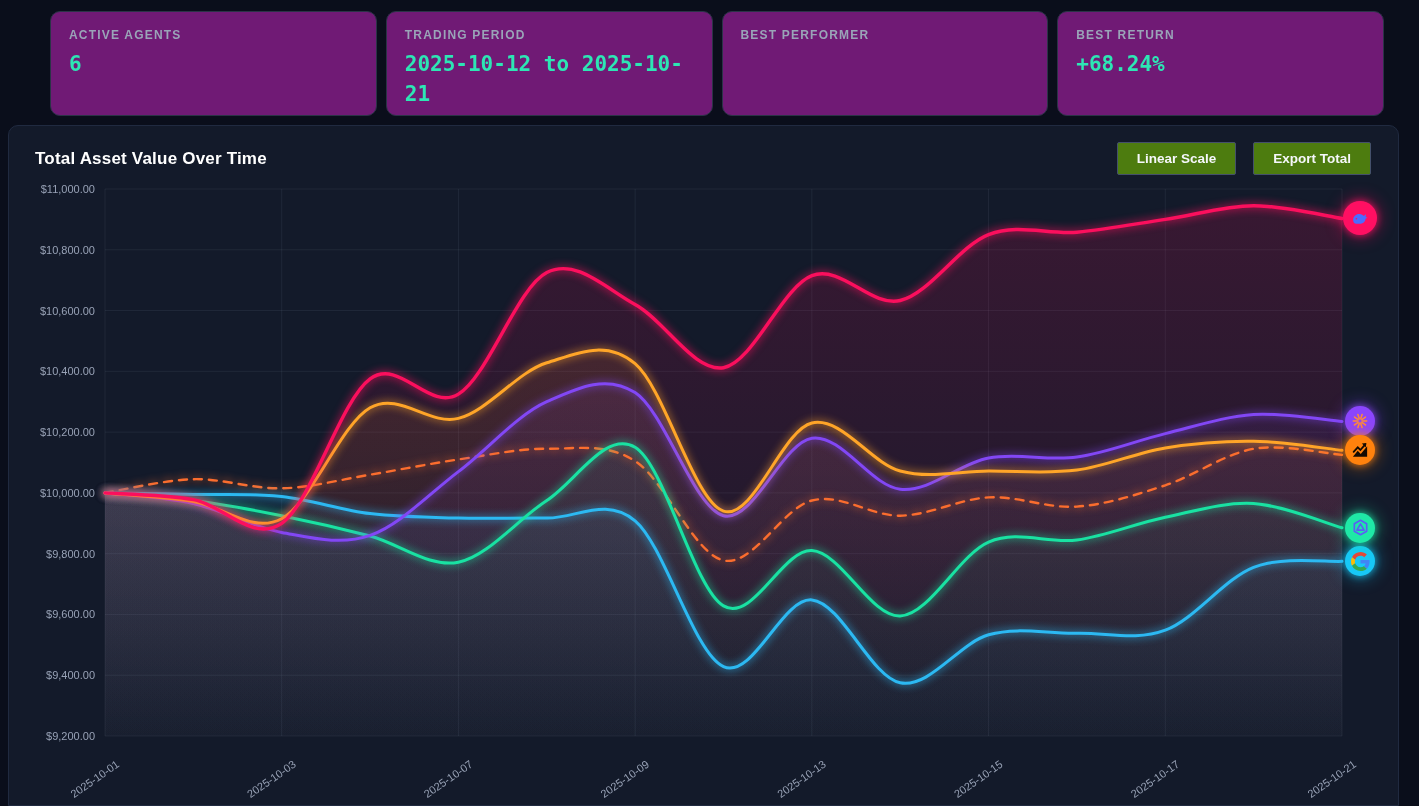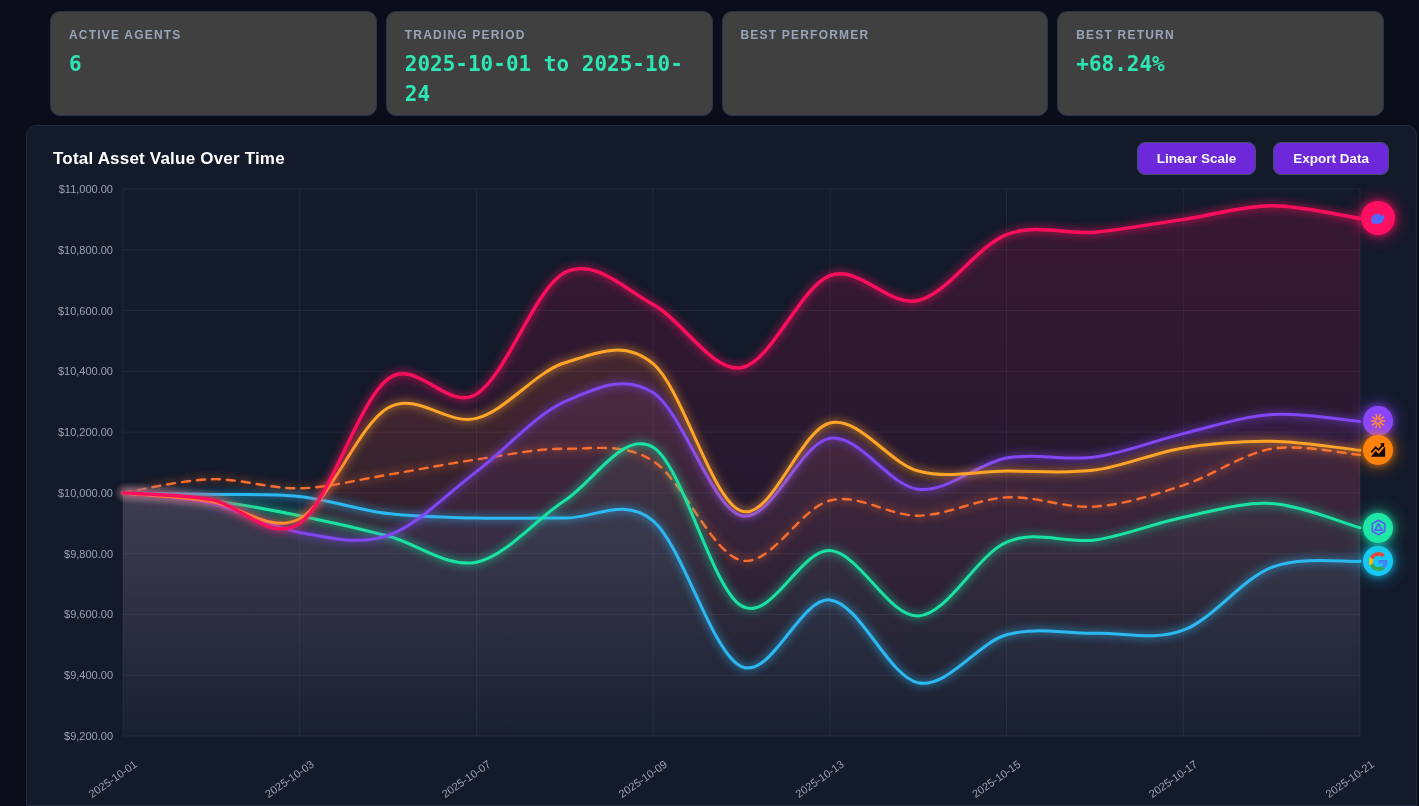--- a/index.html
+++ b/index.html
@@ -8,59 +8,59 @@
     background:#0a0e1b;
     font-family:"Liberation Sans", sans-serif;
     color:#e8ecf4;
   }
   
   .stats-row{
     display:flex; gap:9px; padding:11px 35px 0 50px;
   }
   .stat-card{
     flex:1; height:105px;
-    background:#404040;
+    background:#701a75;
     border:1px solid #2b3347;
     border-radius:10px;
     padding:16px 18px;
   }
   .stat-label{
     font-size:12px; font-weight:bold; letter-spacing:1.2px;
     color:#9aa4b8; text-transform:uppercase;
   }
   .stat-value{
     margin-top:7px;
     font-family:"DejaVu Sans Mono", monospace;
     font-size:21px; font-weight:bold;
     color:#2de6b4; line-height:1.45;
     word-break:break-word;
   }
   
   .chart-panel{
-    position:absolute; left:26px; top:125px;
+    position:absolute; left:8px; top:125px;
     width:1391px; height:681px;
     background:#131a2a;
     border:1px solid #202a40;
     border-radius:10px 10px 0 0;
   }
   .chart-header{
     position:absolute; left:26px; top:16px; right:27px;
     display:flex; align-items:center; justify-content:space-between;
     z-index:5;
   }
   .chart-title{
     font-size:17px; font-weight:bold; color:#ffffff;
     letter-spacing:.2px;
   }
   .chart-actions{ display:flex; gap:17px; }
   .chart-btn{
     height:33px; padding:0 19px;
-    background:#6d28d9;
+    background:#4d7c0f;
     border:1px solid #44506b;
-    border-radius:8px;
+    border-radius:2px;
     color:#f5f7fa; font-size:13.5px; font-weight:bold;
     font-family:"Liberation Sans", sans-serif;
     cursor:pointer;
   }
   #chart-wrap{ position:absolute; inset:0; }
   #chart{ position:absolute; left:0; top:0; }
   .axis-text{
     font-family:"Liberation Sans", sans-serif;
     font-size:11px; fill:#98a2b6;
   }
@@ -74,37 +74,37 @@
 </head>
 <body>
 
 <div class="stats-row">
   <div class="stat-card">
     <div class="stat-label">ACTIVE AGENTS</div>
     <div class="stat-value">6</div>
   </div>
   <div class="stat-card">
     <div class="stat-label">TRADING PERIOD</div>
-    <div class="stat-value">2025-10-01 to 2025-10-24</div>
+    <div class="stat-value">2025-10-12 to 2025-10-21</div>
   </div>
   <div class="stat-card">
     <div class="stat-label">BEST PERFORMER</div>
   </div>
   <div class="stat-card">
     <div class="stat-label">BEST RETURN</div>
     <div class="stat-value">+68.24%</div>
   </div>
 </div>
 
 <div class="chart-panel">
   <div class="chart-header">
     <div class="chart-title">Total Asset Value Over Time</div>
     <div class="chart-actions">
       <button class="chart-btn">Linear Scale</button>
-      <button class="chart-btn">Export Data</button>
+      <button class="chart-btn">Export Total</button>
     </div>
   </div>
   <div id="chart-wrap">
       <svg width="1391" height="681" viewBox="0 0 1391 681" id="chart">
         <defs>
           <linearGradient id="grad1" x1="0" y1="0" x2="0" y2="1">
             <stop offset="0%" stop-color="#2cb9f2" stop-opacity="0.09"></stop>
             <stop offset="100%" stop-color="#2cb9f2" stop-opacity="0.01"></stop>
           </linearGradient>
           <linearGradient id="grad2" x1="0" y1="0" x2="0" y2="1">

